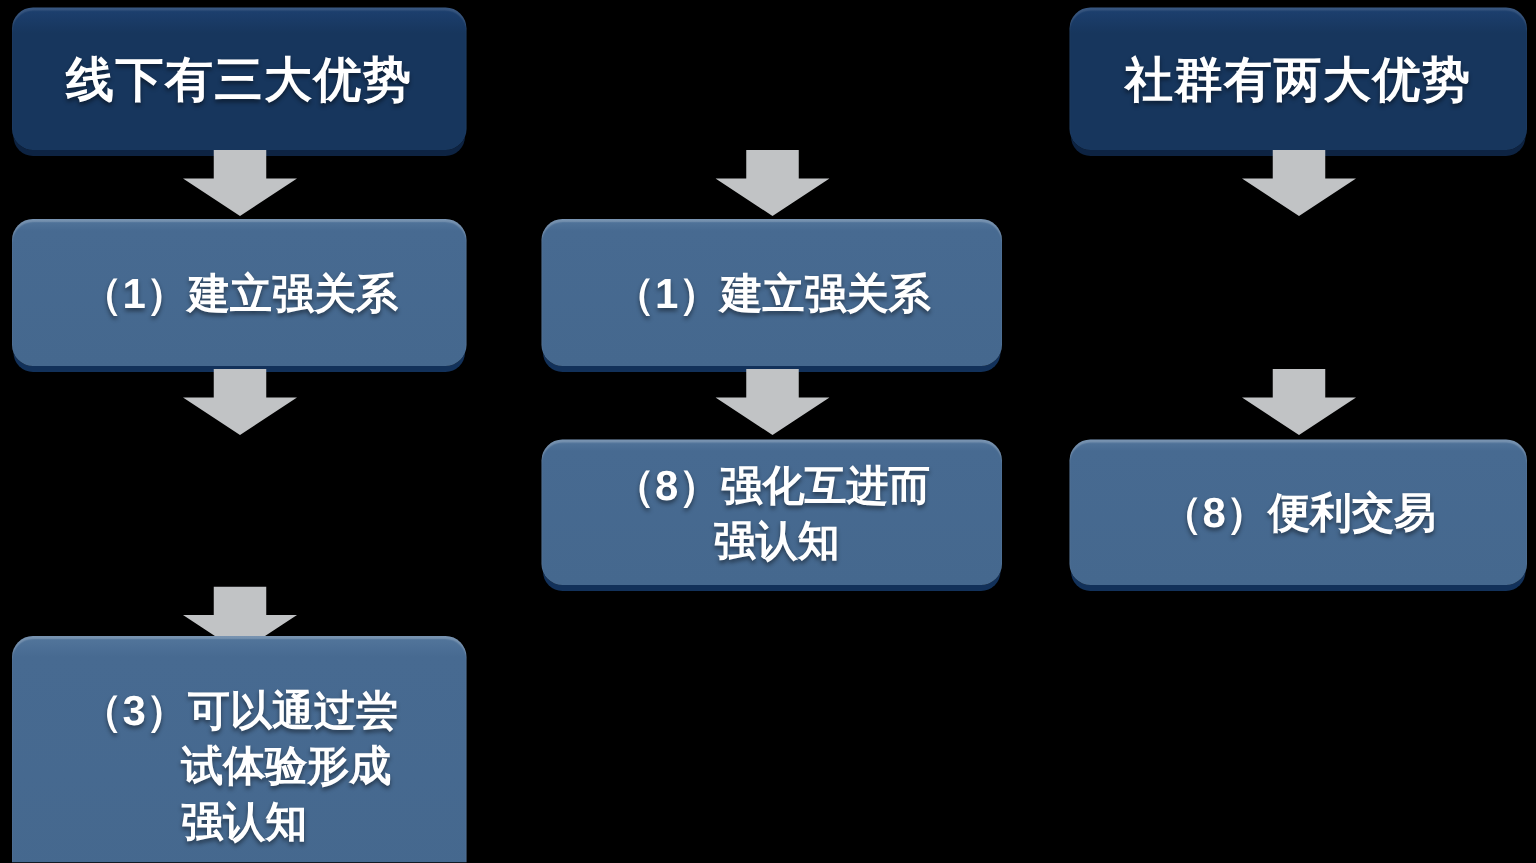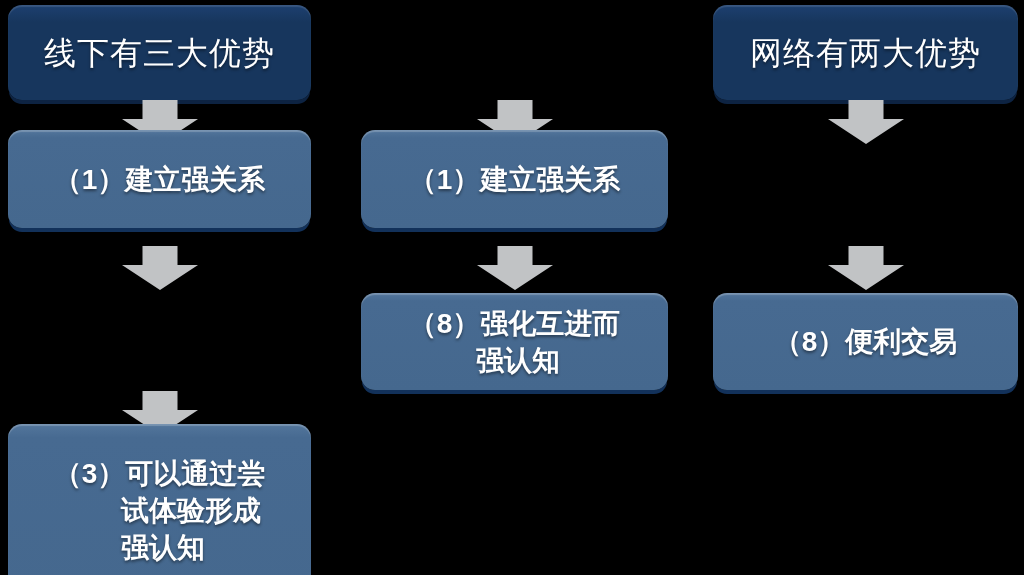--- a/index.html
+++ b/index.html
@@ -34,21 +34,21 @@
     border-radius: 14px;
     box-shadow: 0 5px 0 -1px #0d2342, inset 0 2px 1px rgba(255,255,255,0.12);
     display: flex;
     flex-direction: column;
     align-items: center;
     justify-content: center;
     color: #ffffff;
   }
   .hdr-title {
     font-size: 32px;
-    font-weight: normal;
+    font-weight: bold;
     line-height: 40px;
     letter-spacing: 1px;
     text-shadow: 0 2px 3px rgba(0,0,0,0.45);
     white-space: nowrap;
   }
   .hdr-sub {
     font-size: 23px;
     font-weight: bold;
     line-height: 29px;
     text-shadow: 0 2px 3px rgba(0,0,0,0.45);
@@ -59,21 +59,21 @@
     position: absolute;
     left: 0; right: 0;
     background: linear-gradient(180deg, #53769c 0%, #476a91 8%, #45688e 100%);
     border-radius: 14px;
     box-shadow: 0 5px 0 -1px #12315a, inset 0 2px 1px rgba(255,255,255,0.22);
     display: flex;
     align-items: center;
     justify-content: center;
     color: #ffffff;
   }
-  .step-1 { top: 130px; height: 98px; }
+  .step-1 { top: 146px; height: 98px; }
   .step-2 { top: 293px; height: 97px; }
   .step-3 { top: 424px; height: 172px; }
 
   .step-text {
     display: inline-block;
     font-size: 28px;
     font-weight: bold;
     line-height: 37px;
     text-align: left;
     white-space: pre-line;
@@ -145,21 +145,21 @@
         </svg>
     </div>
     <div class="step step-2">
       <div class="step-text">（8）强化互进而
 强认知</div>
     </div>
   </section>
 
   <section class="col col-3">
     <div class="hdr">
-      <div class="hdr-title">网络有两大优势</div>
+      <div class="hdr-title">社群有两大优势</div>
     </div>
     <div class="arrow arrow-1">
       <svg width="76" height="44" viewBox="0 0 76 44" aria-hidden="true">
           <path d="M20.5 0 H55.5 V19 H76 L38 44 L0 19 H20.5 Z"></path>
         </svg>
     </div>
     <div class="arrow arrow-2">
       <svg width="76" height="44" viewBox="0 0 76 44" aria-hidden="true">
           <path d="M20.5 0 H55.5 V19 H76 L38 44 L0 19 H20.5 Z"></path>
         </svg>

